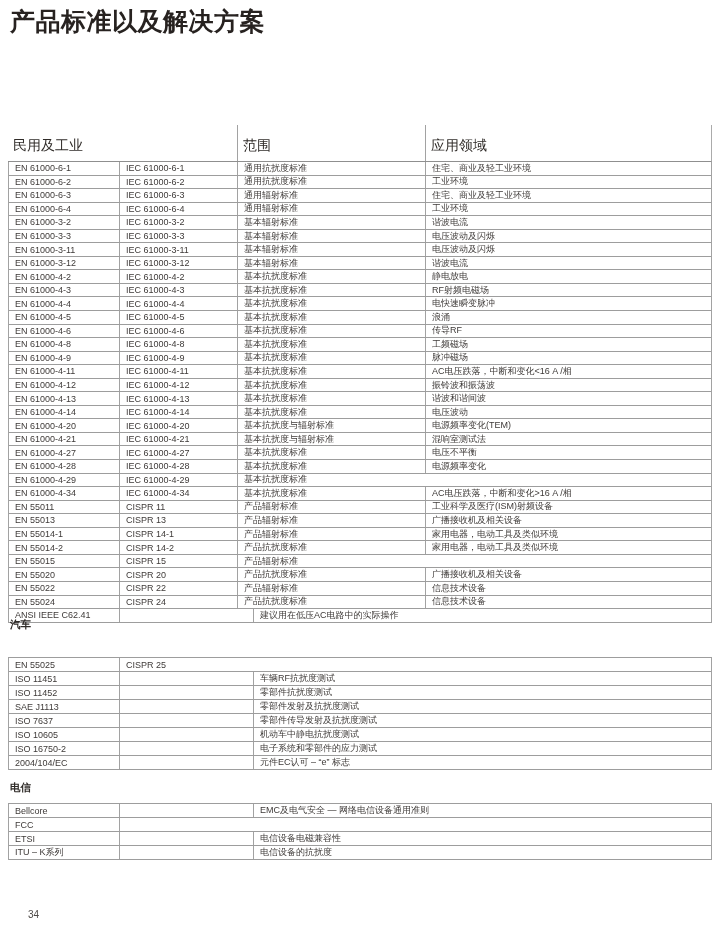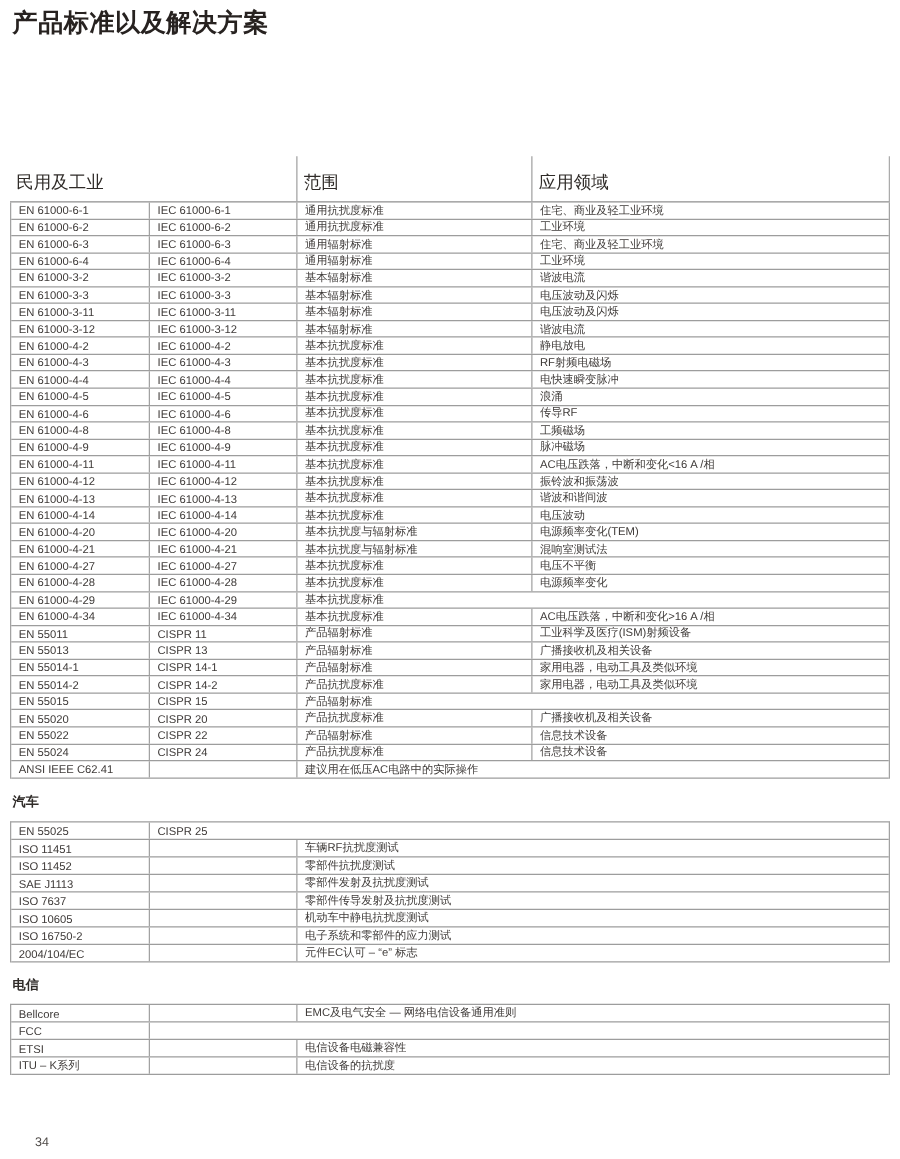--- a/index.html
+++ b/index.html
@@ -2,21 +2,21 @@
 <html><head>
 <meta charset="utf-8">
 <style>
   html,body{margin:0;padding:0;}
   body{
     width:720px;height:927px;position:relative;background:#ffffff;
     font-family:"Liberation Sans", sans-serif;overflow:hidden;
   }
   .page-title{
     position:absolute;left:10px;top:5px;
-    font-size:20px;font-weight:bold;color:#272220;letter-spacing:.5px;
+    font-size:25px;font-weight:bold;color:#272220;letter-spacing:.5px;
   }
   .tbl{position:absolute;left:8px;width:704px;box-sizing:border-box;}
   .main-tbl{top:125px;}
   .thead{
     display:flex;height:37px;box-sizing:border-box;
     border-bottom:1px solid #8f8f8f;border-right:1px solid #ababab;
   }
   .th{
     box-sizing:border-box;display:flex;align-items:flex-end;
     padding:0 0 6px 5px;font-size:14px;font-weight:normal;color:#2f2b28;
@@ -34,25 +34,25 @@
   .tr.auto-row{height:14px;}
   .td{
     box-sizing:border-box;display:flex;align-items:center;
     font-size:9px;color:#3e3a38;padding-left:6px;
     white-space:nowrap;overflow:hidden;
   }
   .c1{width:110px;}
   .c2{width:118px;border-left:1px solid #a2a2a2;}
   .c3{width:188px;border-left:1px solid #a2a2a2;}
   .c4{flex:1;border-left:1px solid #a2a2a2;}
-  .cspan{flex:1;border-left:1px solid #a2a2a2;}
+  .cspan{flex:1;border-left:1px solid #a2a2a2;margin-left:16px;}
   .section-label{
     position:absolute;left:10px;font-size:10.5px;font-weight:bold;color:#2f2b28;
   }
-  .auto-label{top:635px;text-align:center;}
+  .auto-label{top:618px;text-align:center;}
   .telecom-label{top:781px;}
   .auto-tbl{top:657px;}
   .telecom-tbl{top:803px;}
   .pagenum{
     position:absolute;left:28px;top:909px;font-size:10px;color:#4e4a47;
   }
 </style>
 </head>
 <body>
 

